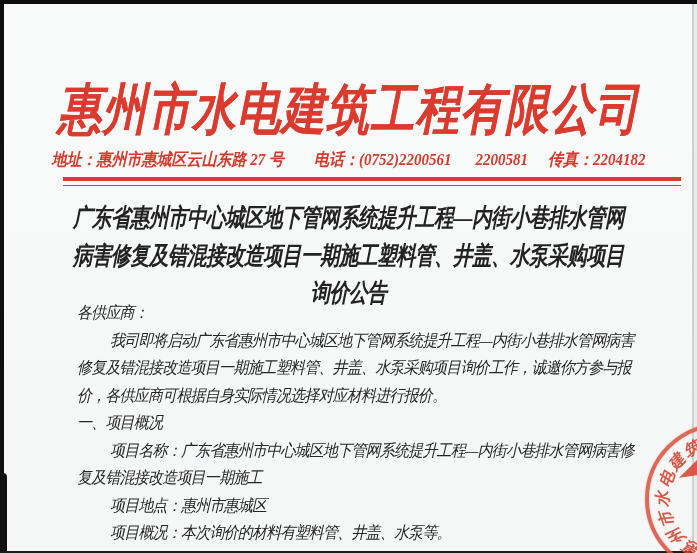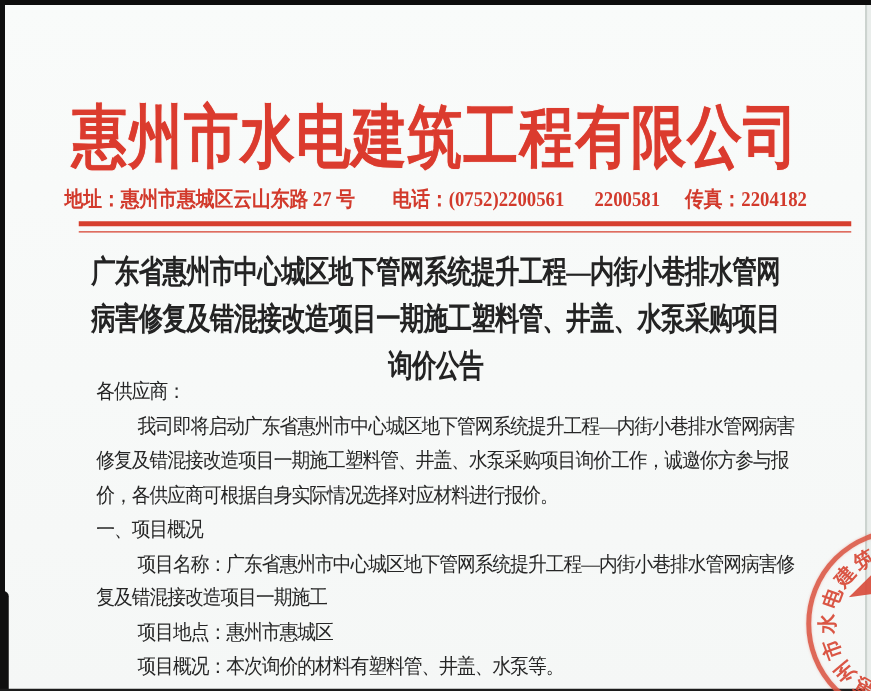--- a/index.html
+++ b/index.html
@@ -1,19 +1,20 @@
 <!DOCTYPE html>
 <html><head>
 <meta charset="utf-8">
 <style>
   html,body{margin:0;padding:0;background:#000;}
   .scan{
     position:relative; width:697px; height:553px; overflow:hidden;
     background:linear-gradient(180deg,#f9fbfa 0%,#f7f9f8 55%,#f5f7f6 100%);
     font-family:"Liberation Serif","DejaVu Serif",serif;
+    font-style:italic;
   }
   
   .edge-top{position:absolute;left:0;top:0;width:697px;height:4px;background:#0d0d0d;}
   .edge-left{position:absolute;left:0;top:0;width:4px;height:553px;background:#0f0f0f;}
   .edge-left-bottom{position:absolute;left:0;bottom:0;width:7px;height:80px;background:#101010;border-top-right-radius:4px;}
   .edge-bottom{position:absolute;left:0;bottom:0;width:697px;height:2px;background:#1c1c1c;}
   .edge-right-line{position:absolute;left:692px;top:4px;width:1.5px;height:549px;background:#ccd3cf;}
   .edge-right-shade{position:absolute;left:693.5px;top:4px;width:4px;height:549px;background:#e9edeb;}
 
   

